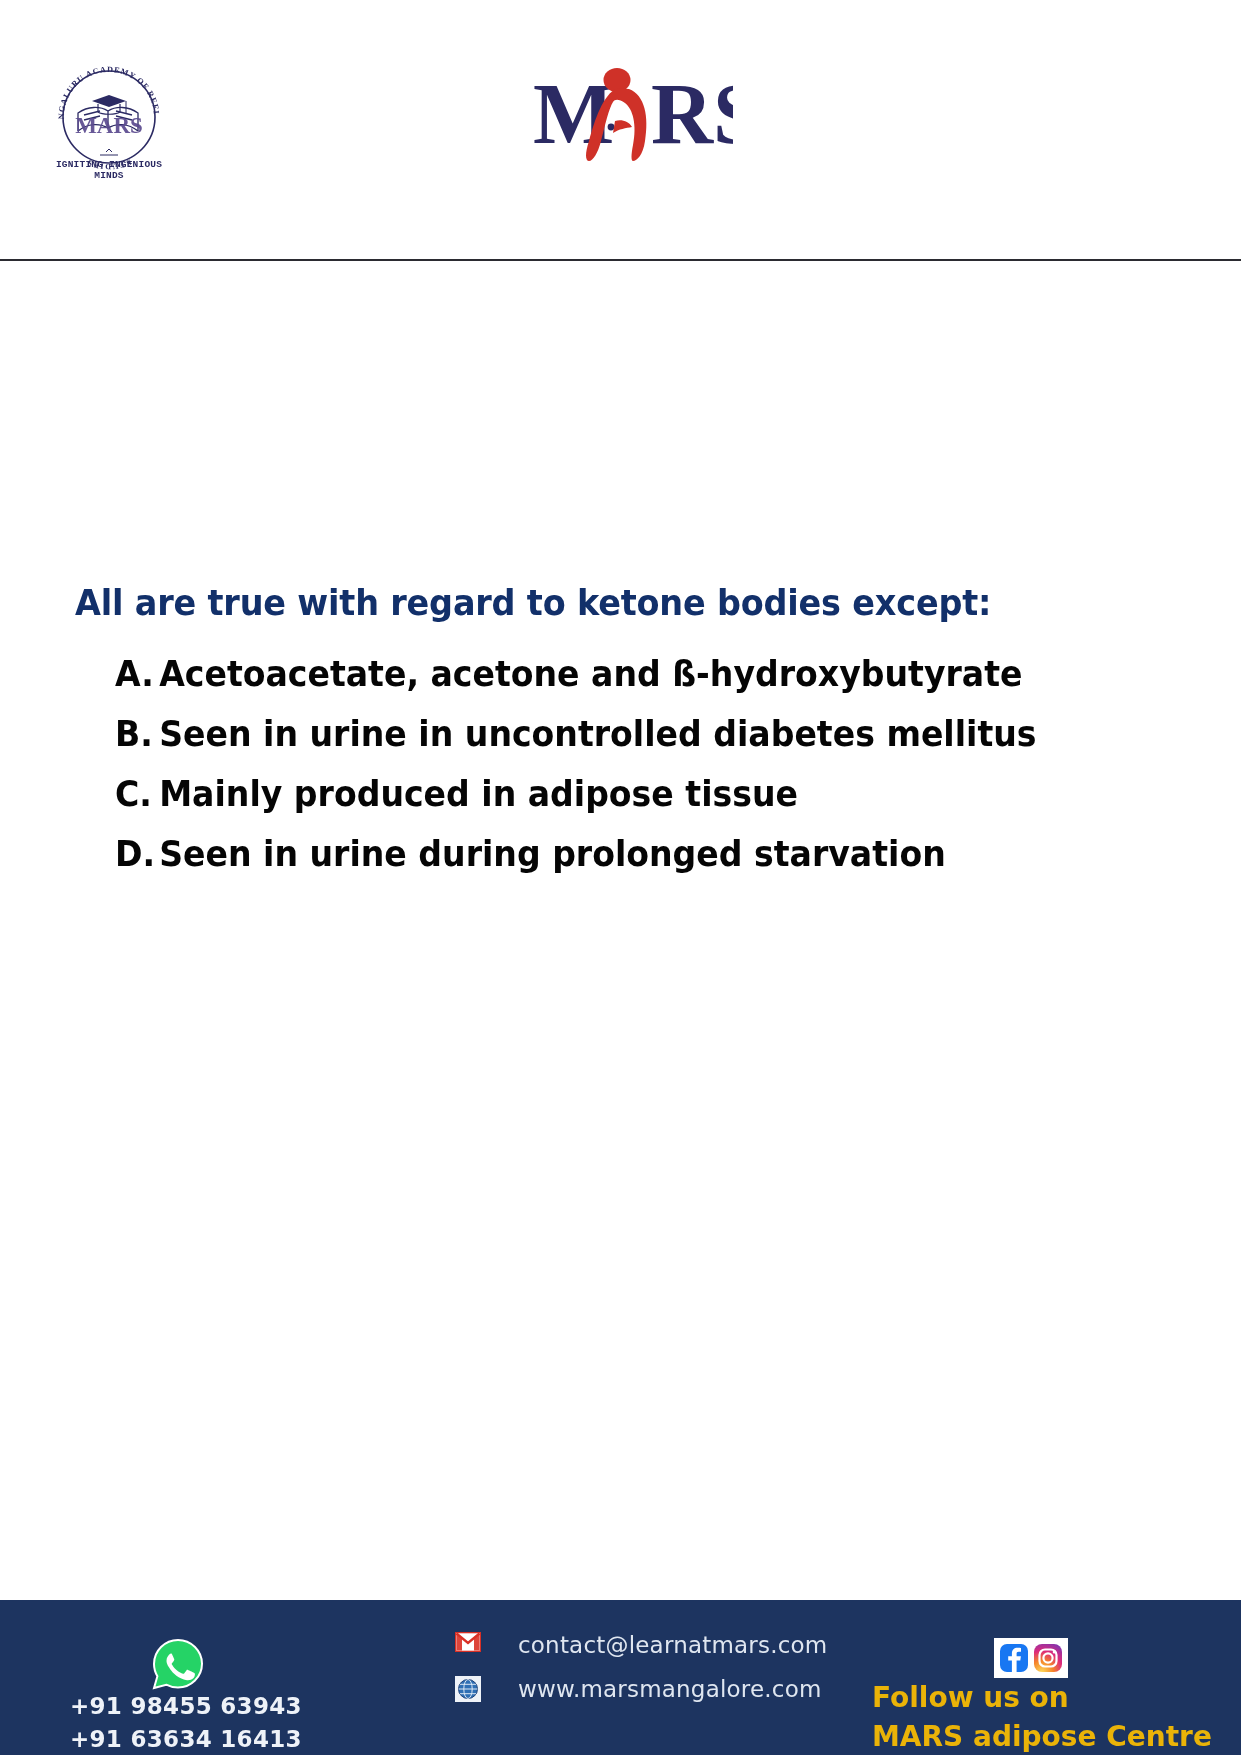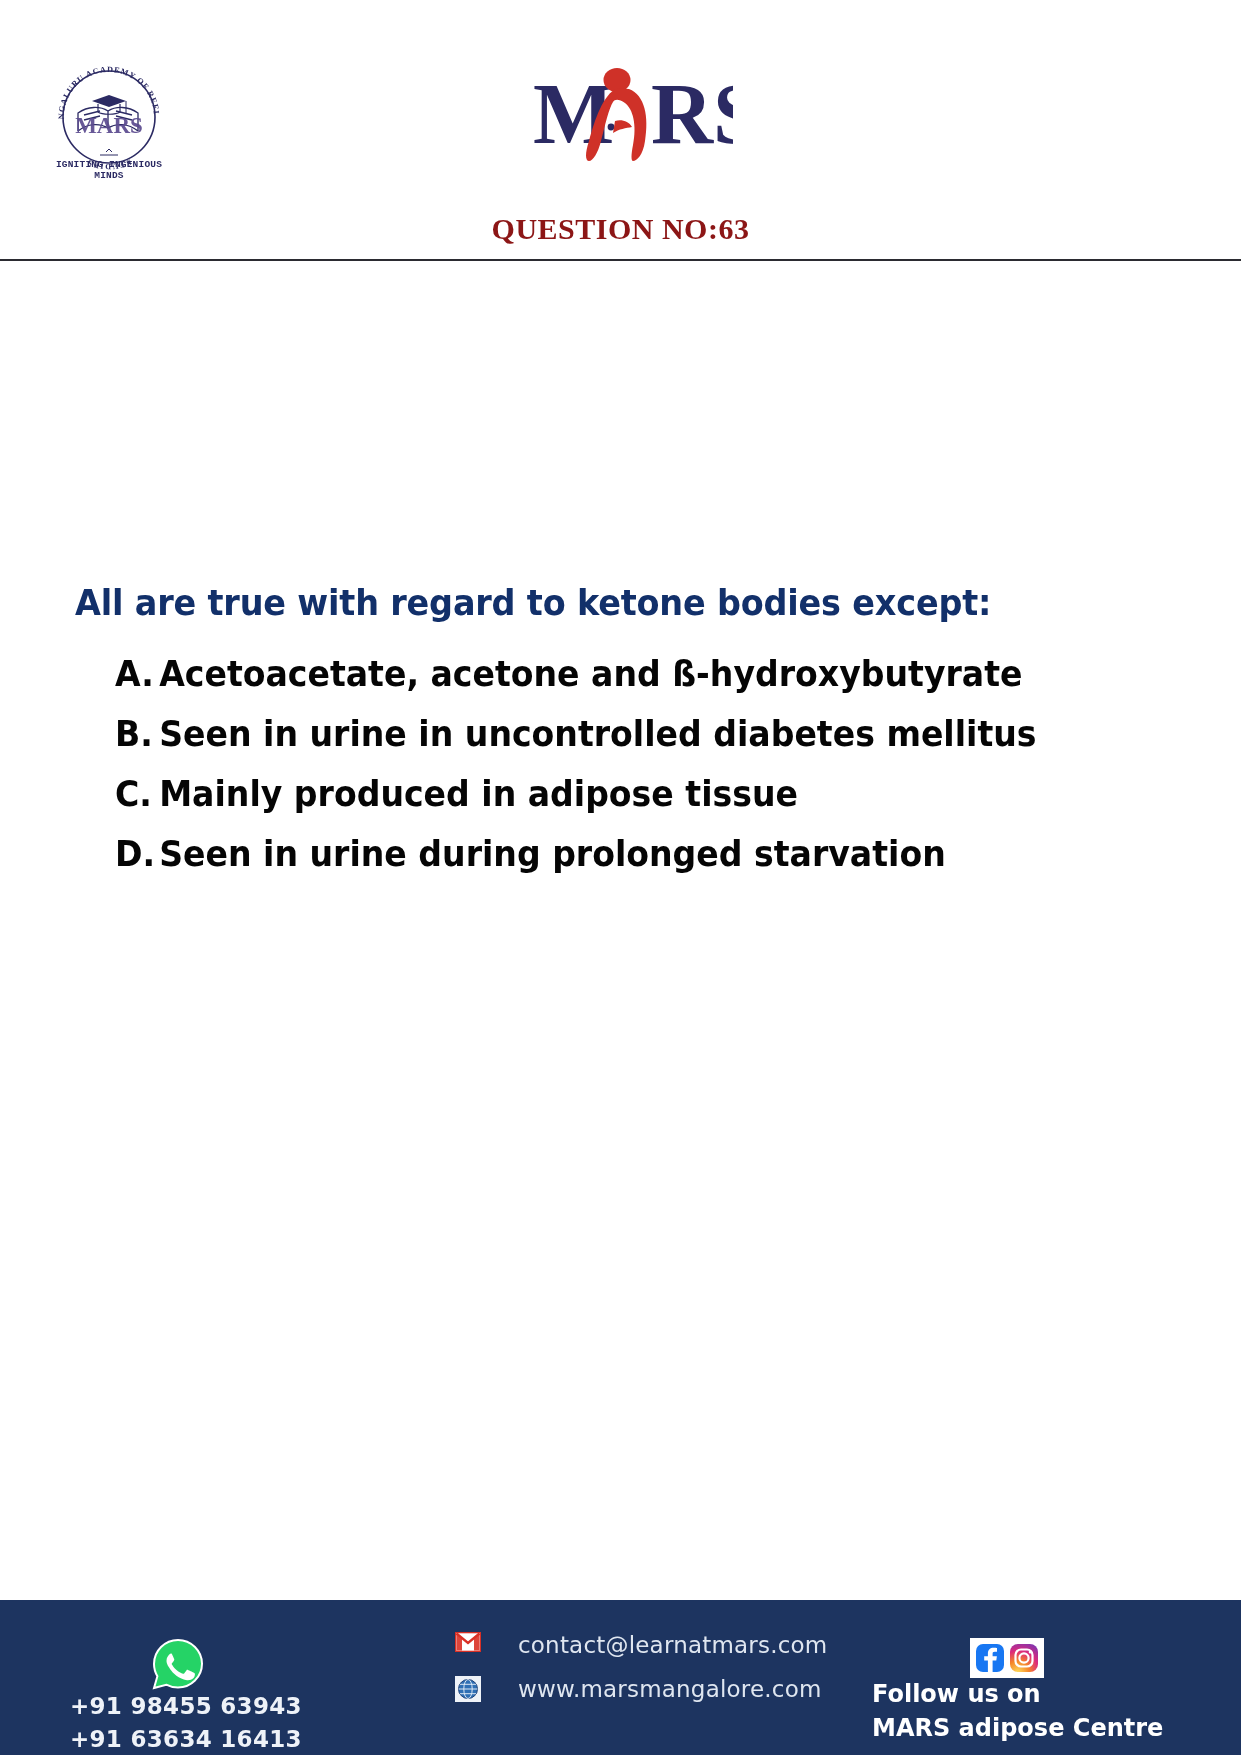--- a/index.html
+++ b/index.html
@@ -154,22 +154,22 @@
     align-items: center;
     justify-content: center;
     gap: 4px;
     margin-right: 22px;
     flex: 0 0 auto;
   }
   .social-tile svg { display: block; }
   .social-text {
     font-family: "DejaVu Sans", sans-serif;
     font-weight: bold;
-    font-size: 24px;
-    color: #ffffff;
+    font-size: 28px;
+    color: #eab308;
     line-height: 1.4;
   }
 </style>
 </head>
 <body>
 
 <div class="header">
 
   <div class="seal">
     <svg viewBox="0 0 122 118" width="122" height="118" aria-hidden="true">
@@ -221,21 +221,20 @@
                  C86,44 82,44 80,47 C76,53 72,70 68,86
                  C65,98 60,106 56,106 C52,106 52,98 56,86
                  C62,64 70,40 84,33 Z"></path>
         <path d="M82,66 C88,64 96,66 99,72 C93,73 86,74 80,78 Z"></path>
       </g>
 
       <text x="118" y="88" font-family="'Liberation Serif', serif" font-size="86" font-weight="bold" fill="#2b2a63">RS</text>
     </svg>
   </div>
 
-  <div class="question-no">QUESTION NO:63</div>
 
   <div class="header-rule"></div>
 </div>
 
 <div class="content">
 
   <div class="stem">All are true with regard to ketone bodies except:</div>
 
   <div class="options">
 

